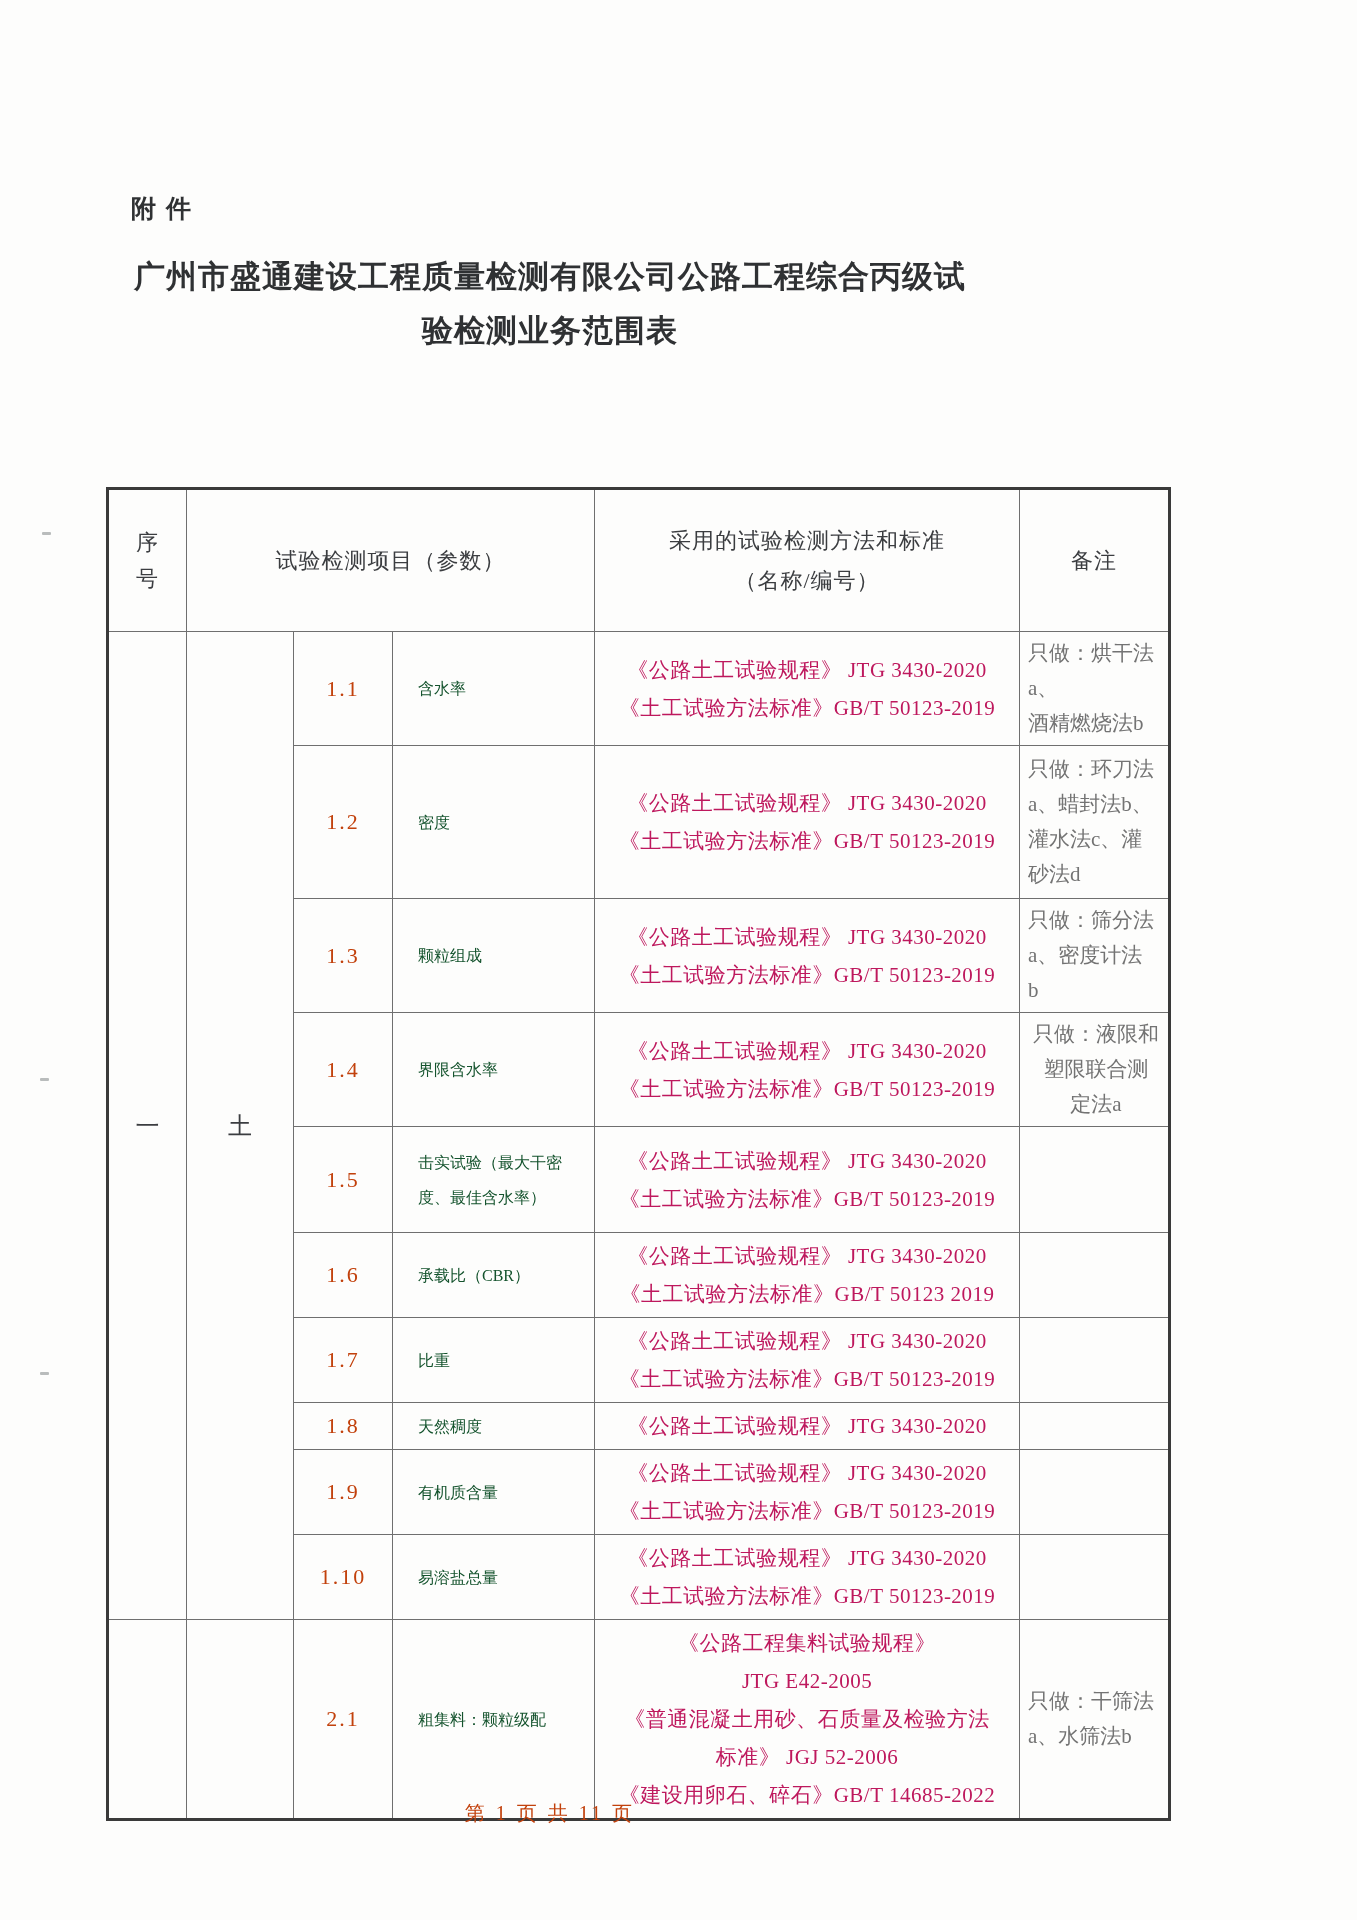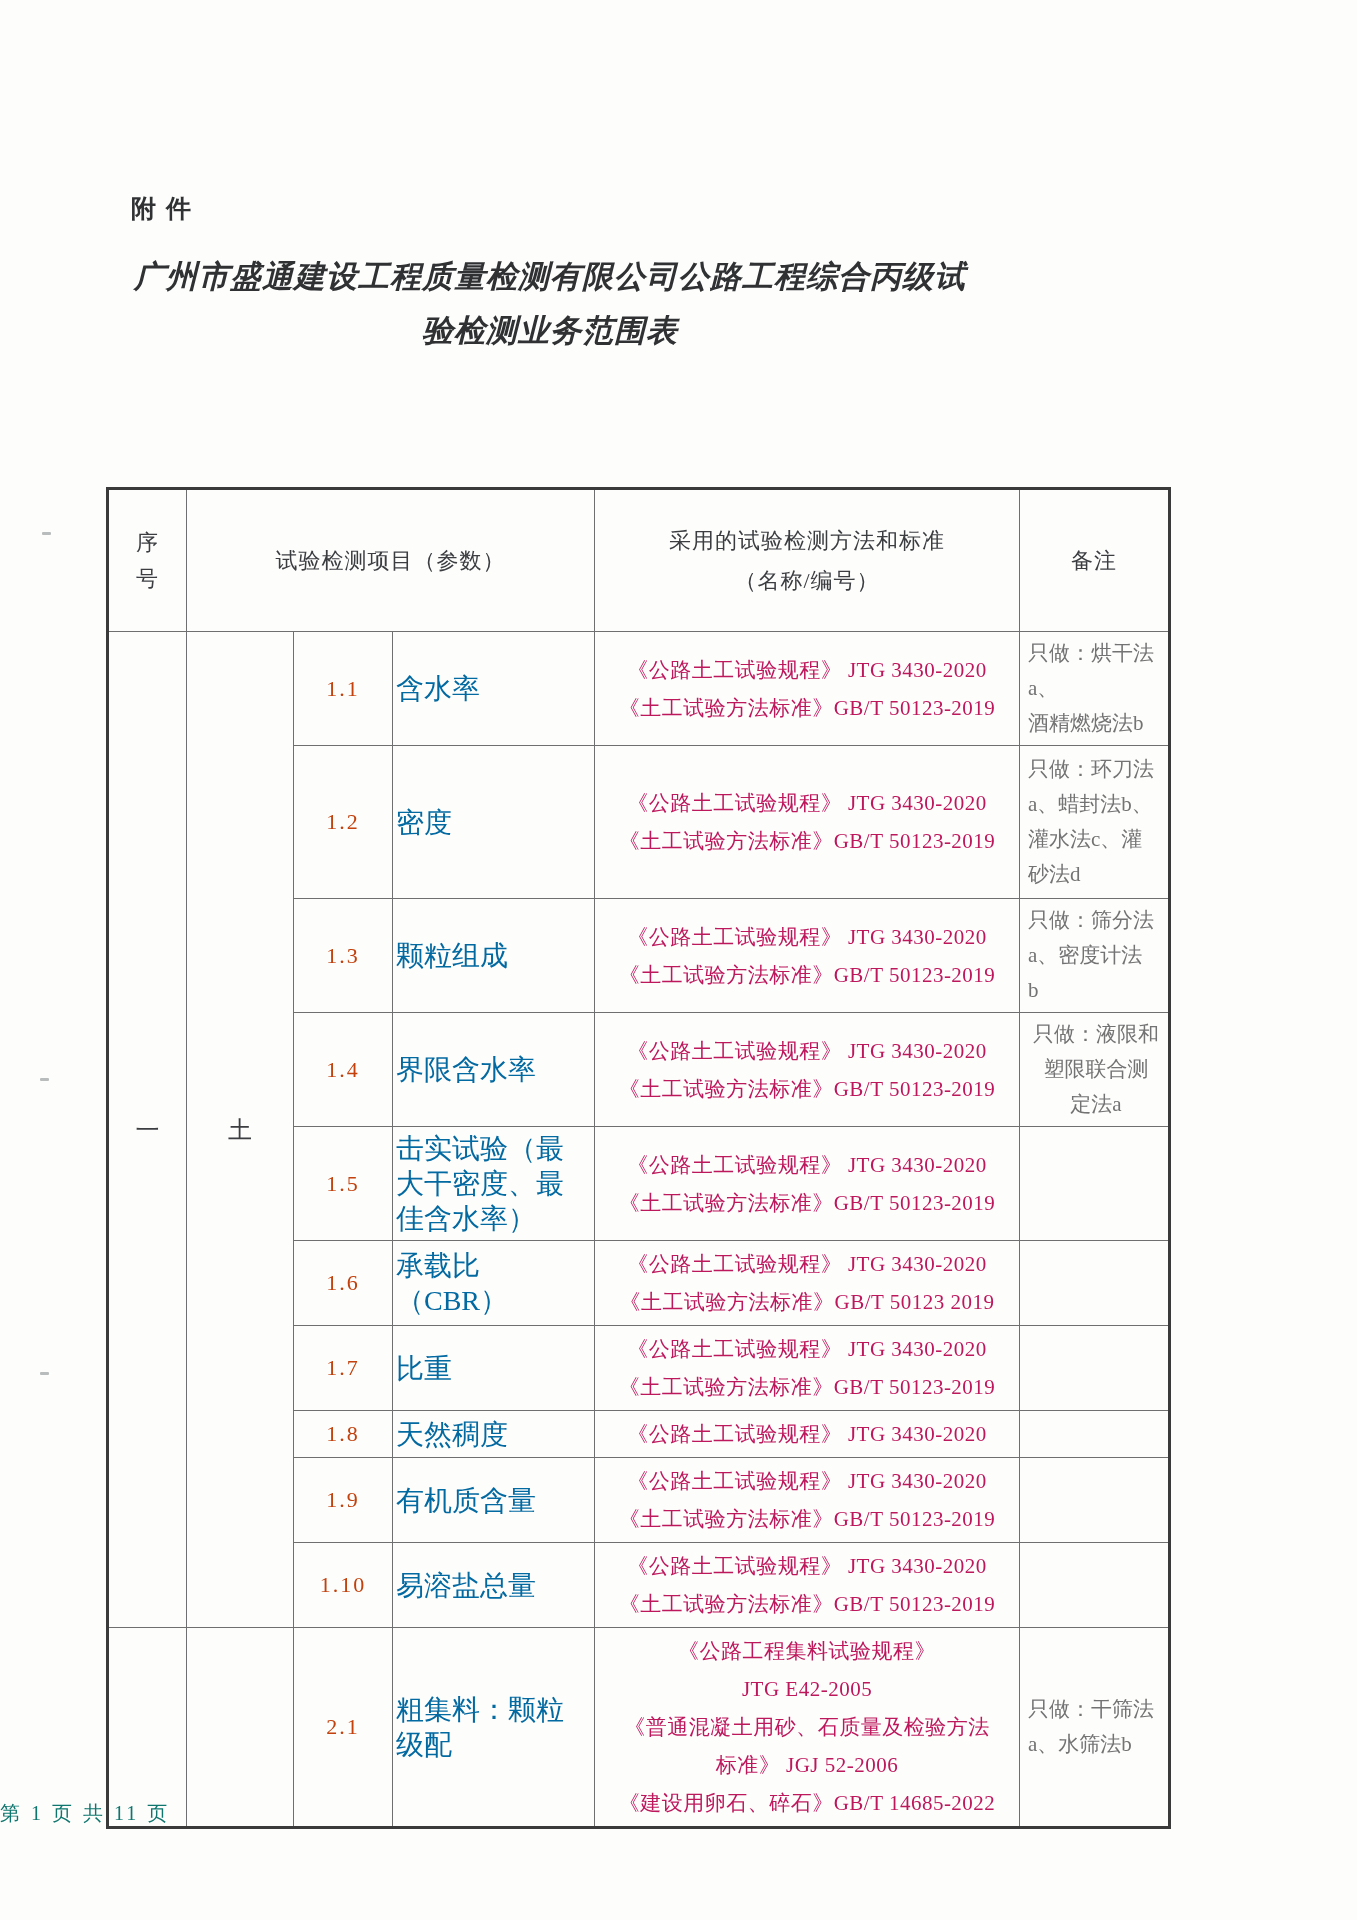--- a/index.html
+++ b/index.html
@@ -17,21 +17,21 @@
   }
   .attachment {
     position: absolute; left: 131px; top: 192px;
     font-size: 25px; font-weight: 700; letter-spacing: 10px;
     color: #2f3133;
   }
   .title-block {
     position: absolute; left: 100px; top: 250px; width: 900px;
     text-align: center;
     font-size: 31px; font-weight: 700; line-height: 54px;
-    letter-spacing: 1px; color: #2f3133; font-style: italic;
+    letter-spacing: 1px; color: #2f3133;
   }
   .doc-table {
     position: absolute; left: 106px; top: 487px; width: 1062px;
     border-collapse: collapse; table-layout: fixed;
     border: 3px solid #3a3a3a;
   }
   .doc-table td, .doc-table th {
     border: 1px solid #6f6f6f;
     vertical-align: middle;
     font-weight: 400;
@@ -45,36 +45,36 @@
   }
   .th-method div { line-height: 40px; }
   .cell-serial, .cell-category {
     text-align: center; font-size: 24px; color: #3b3d40;
   }
   .cell-no {
     text-align: center; font-size: 22px; letter-spacing: 2px;
     color: #c2410c;
   }
   .cell-item {
-    font-size: 28px; line-height: 35px;
-    padding: 4px 8px 4px 3px; color: #0369a1;
+    font-size: 16px; line-height: 35px;
+    padding: 4px 8px 4px 25px; color: #14532d;
   }
   .cell-standards {
     text-align: center; font-size: 21px; line-height: 38px;
     padding: 4px 2px; color: #be185d; letter-spacing: 0.5px;
   }
   .cell-remark {
     font-size: 21px; line-height: 35px;
     padding: 4px 4px 4px 8px; color: #737373;
   }
   .cell-remark.center { text-align: center; }
   .footer {
     position: absolute; left: 0; top: 1800px; width: 1100px;
-    font-size: 20px; letter-spacing: 3px;
-    color: #0f766e;
+    text-align: center; font-size: 20px; letter-spacing: 3px;
+    color: #c2410c;
   }
   .scan-artifact {
     position: absolute; width: 9px; height: 3px;
     background: #b9bcbc; border-radius: 1px;
   }
 </style>
 </head>
 <body>
 
 <div class="page">

